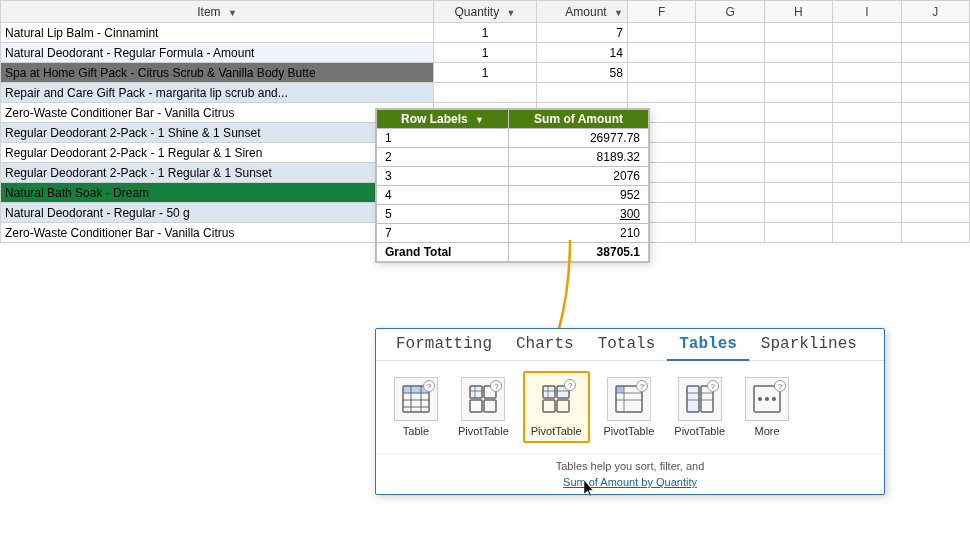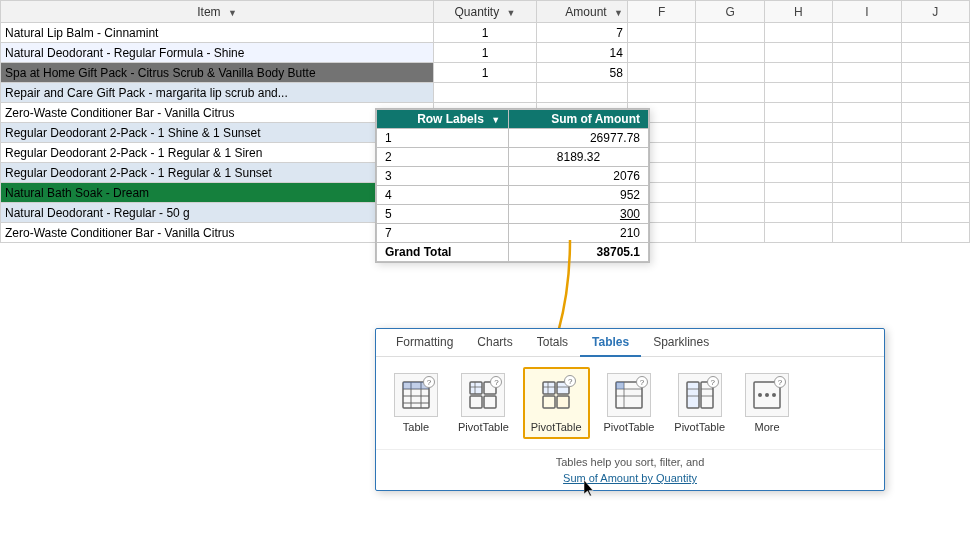--- a/index.html
+++ b/index.html
@@ -122,24 +122,23 @@
       width: 100%;
     }
 
     .pivot-table td, .pivot-table th {
       border: 1px solid #c0c0c0;
       padding: 2px 8px;
       font-size: 12px;
     }
 
     .pivot-header {
-      background: #0f766e;
+      background: #4d7c0f;
       color: #fff;
       font-weight: bold;
-      text-align: right;
     }
 
     .pivot-data td:first-child {
       text-align: left;
       font-weight: normal;
     }
 
     .pivot-data td:last-child {
       text-align: right;
     }
@@ -167,25 +166,26 @@
     }
 
     .qa-tabs {
       display: flex;
       border-bottom: 1px solid #ddd;
       padding: 0 8px;
     }
 
     .qa-tab {
       padding: 6px 12px;
-      font-size: 12px;
+      font-size: 16px;
       color: #444;
       cursor: pointer;
       border-bottom: 2px solid transparent;
       margin-bottom: -1px;
+      font-family: Liberation Mono, monospace;
     }
 
     .qa-tab.active {
       color: #2e75b6;
       border-bottom: 2px solid #2e75b6;
       font-weight: 600;
     }
 
     .qa-icons {
       display: flex;
@@ -313,21 +313,21 @@
           <td class="item-cell" style="background: rgb(255, 255, 255);">Natural Lip Balm - Cinnamint</td>
           <td class="num-cell center-cell">1</td>
           <td class="num-cell">7</td>
           <td class="col-empty"></td>
           <td class="col-empty"></td>
           <td class="col-empty"></td>
           <td class="col-empty"></td>
           <td class="col-empty"></td>
         </tr>
         <tr class="data-row">
-          <td class="item-cell" style="background: rgb(240, 244, 255);">Natural Deodorant - Regular Formula - Shine</td>
+          <td class="item-cell" style="background: rgb(240, 244, 255);">Natural Deodorant - Regular Formula - Amount</td>
           <td class="num-cell center-cell">1</td>
           <td class="num-cell">14</td>
           <td class="col-empty"></td>
           <td class="col-empty"></td>
           <td class="col-empty"></td>
           <td class="col-empty"></td>
           <td class="col-empty"></td>
         </tr>
         <tr class="data-row">
           <td class="item-cell" style="background: #737373;">Spa at Home Gift Pack - Citrus Scrub &amp; Vanilla Body Butte</td>
@@ -436,21 +436,21 @@
         </th>
       </tr>
     </thead>
     <tbody id="pivot-body">
     <tr class="pivot-data">
           <td>1</td>
           <td style="text-align: right;">26977.78</td>
         </tr>
         <tr class="pivot-data">
           <td>2</td>
-          <td style="text-align: center;">8189.32</td>
+          <td style="text-align: right;">8189.32</td>
         </tr>
         <tr class="pivot-data">
           <td>3</td>
           <td style="">2076</td>
         </tr>
         <tr class="pivot-data">
           <td>4</td>
           <td style="text-align: right;">952</td>
         </tr>
         <tr class="pivot-data">

